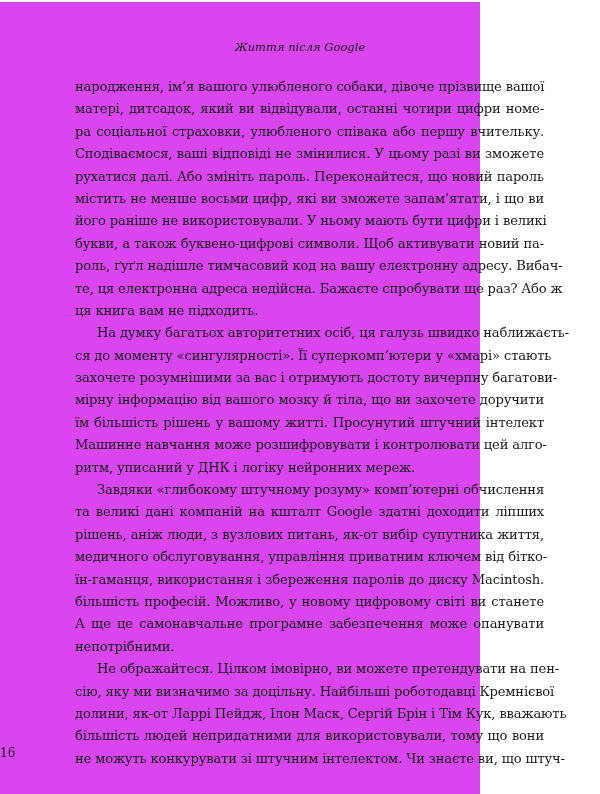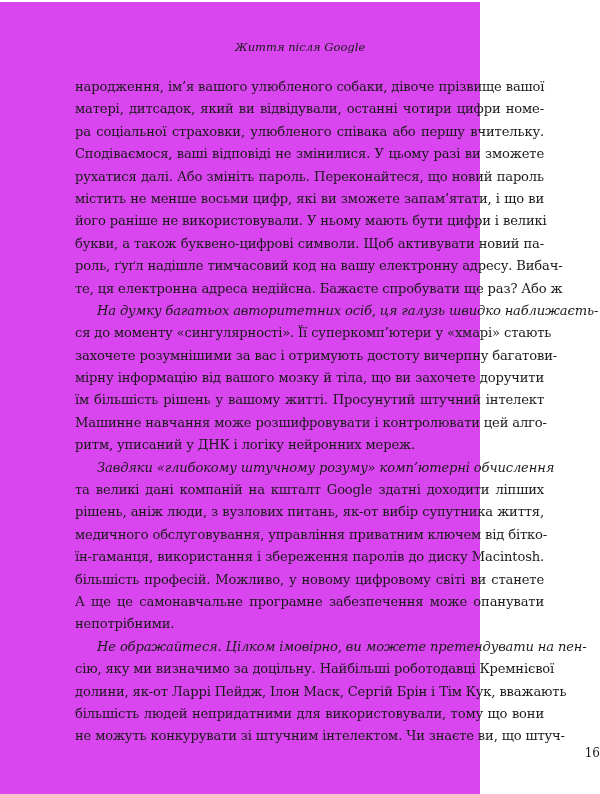--- a/index.html
+++ b/index.html
@@ -9,23 +9,23 @@
       position: absolute; top: 38px; left: 0; width: 600px; text-align: center;
       font-family: "DejaVu Serif", serif; font-style: italic; font-size: 11.5px; color: #1a1a1a;
     }
     .body-text {
       position: absolute; left: 75px; top: 74px; width: 469px;
       font-family: "DejaVu Serif", serif; font-size: 13.1px; line-height: 22.4px; color: #1a1a1a;
       letter-spacing: -0.15px;
     }
     .line { display: block; white-space: nowrap; height: 22.4px; text-align: justify; text-align-last: justify; }
     .line.last { text-align-last: left; }
-    .line.indent { padding-left: 22px; font-style: italic; }
+    .line.indent { padding-left: 22px; }
     .folio {
-      position: absolute; top: 744px; left: 0; width: 600px; text-align: right;
+      position: absolute; top: 744px; left: 0; width: 600px; text-align: left;
       font-family: "DejaVu Serif", serif; font-size: 12px; color: #1a1a1a;
     }
   </style>
 </head>
 <body>
 
 <div class="page">
   <div class="running-head">Життя після Google</div>
 
   <div class="body-text">
@@ -34,20 +34,21 @@
       <span class="line">народження, ім’я вашого улюбленого собаки, дівоче прізвище вашої</span>
       <span class="line">матері, дитсадок, який ви відвідували, останні чотири цифри номе-</span>
       <span class="line">ра соціальної страховки, улюбленого співака або першу вчительку.</span>
       <span class="line">Сподіваємося, ваші відповіді не змінилися. У цьому разі ви зможете</span>
       <span class="line">рухатися далі. Або змініть пароль. Переконайтеся, що новий пароль</span>
       <span class="line">містить не менше восьми цифр, які ви зможете запам’ятати, і що ви</span>
       <span class="line">його раніше не використовували. У ньому мають бути цифри і великі</span>
       <span class="line">букви, а також буквено-цифрові символи. Щоб активувати новий па-</span>
       <span class="line">роль, ґуґл надішле тимчасовий код на вашу електронну адресу. Вибач-</span>
       <span class="line">те, ця електронна адреса недійсна. Бажаєте спробувати ще раз? Або ж</span>
+      <span class="line last">ця книга вам не підходить.</span>
     </div>
 
     <div>
       <span class="line indent">На думку багатьох авторитетних осіб, ця галузь швидко наближаєть-</span>
       <span class="line">ся до моменту «сингулярності». Її суперкомп’ютери у «хмарі» стають</span>
       <span class="line">захочете розумнішими за вас і отримують достоту вичерпну багатови-</span>
       <span class="line">мірну інформацію від вашого мозку й тіла, що ви захочете доручити</span>
       <span class="line">їм більшість рішень у вашому житті. Просунутий штучний інтелект</span>
       <span class="line">Машинне навчання може розшифровувати і контролювати цей алго-</span>
       <span class="line last">ритм, уписаний у ДНК і логіку нейронних мереж.</span>

